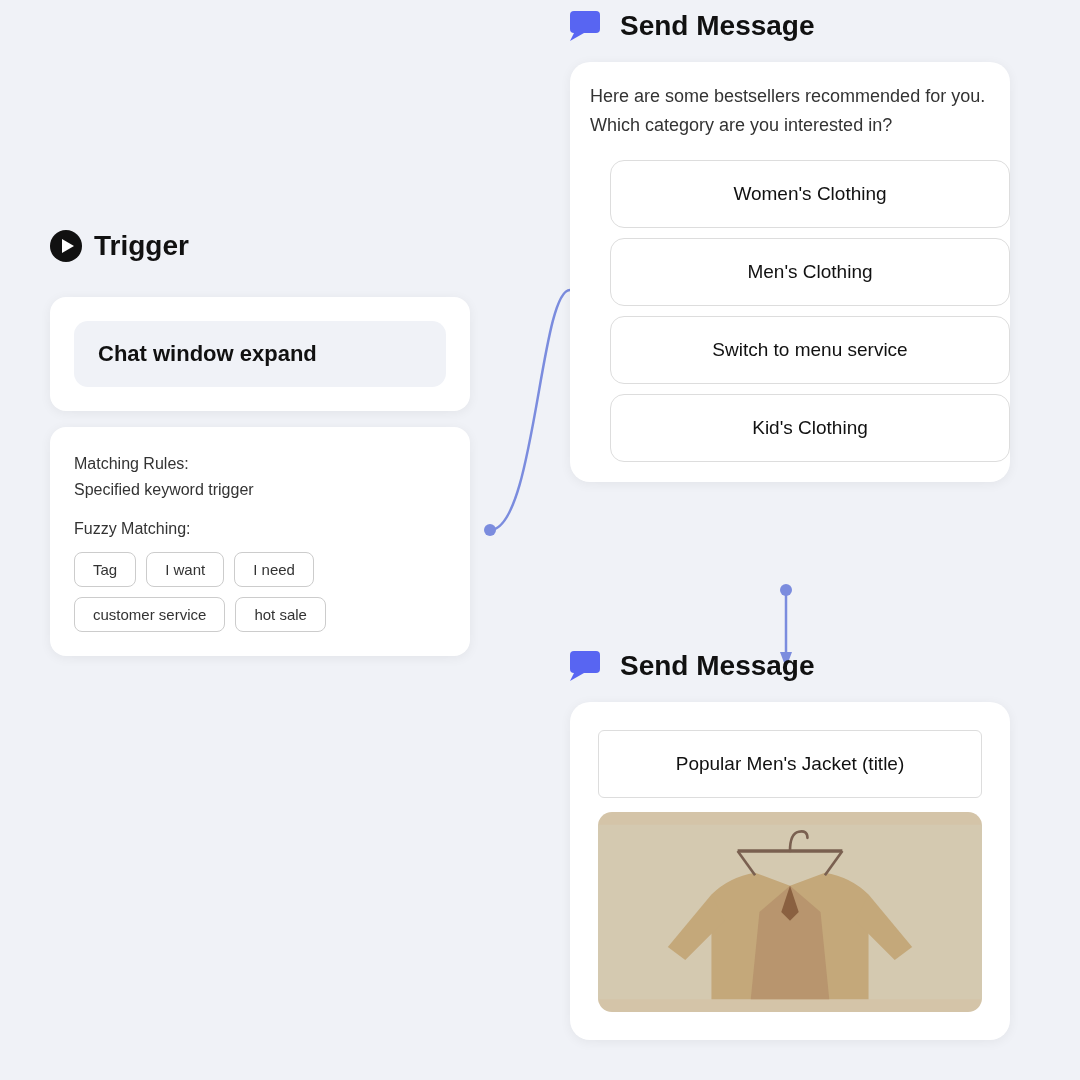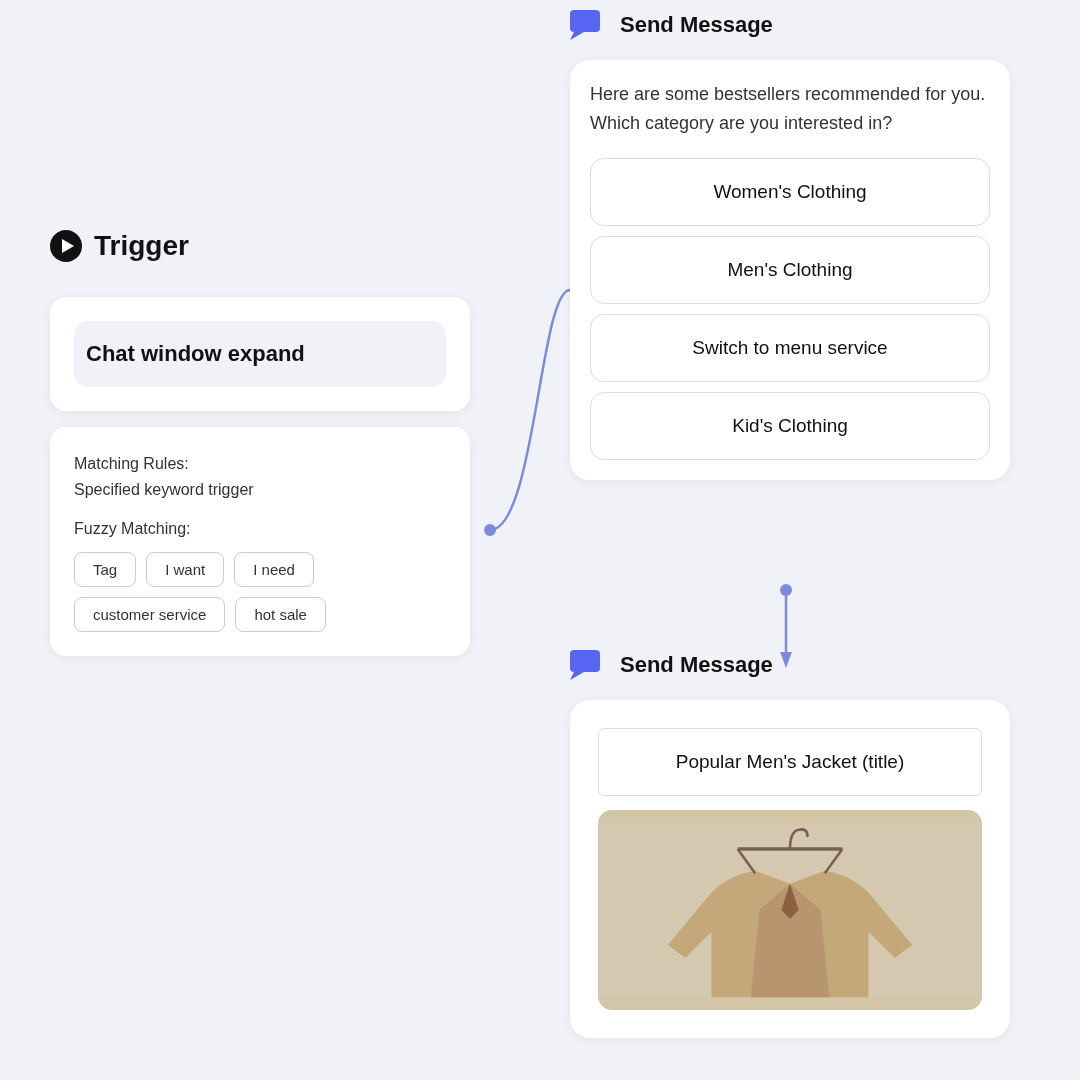--- a/index.html
+++ b/index.html
@@ -55,21 +55,21 @@
       background: white;
       border-radius: 16px;
       padding: 24px;
       margin-bottom: 16px;
       box-shadow: 0 2px 12px rgba(0,0,0,0.06);
     }
 
     .chat-window-card {
       background: #f0f2f7;
       border-radius: 14px;
-      padding: 20px 12px;
+      padding: 20px 24px;
       font-size: 22px;
       font-weight: 700;
       color: #111;
     }
 
     .visitor-card-title {
       font-size: 22px;
       font-weight: 700;
       color: #111;
       margin-bottom: 18px;
@@ -122,21 +122,21 @@
       align-items: center;
       gap: 14px;
       margin-bottom: 20px;
     }
     .send-message-icon {
       width: 36px;
       height: 30px;
       flex-shrink: 0;
     }
     .send-message-title {
-      font-size: 22px;
+      font-size: 28px;
       font-weight: 700;
       color: #111;
     }
 
     .message-card {
       background: white;
       border-radius: 20px;
       padding: 20px;
       box-shadow: 0 2px 12px rgba(0,0,0,0.06);
       margin-bottom: 0;
@@ -154,20 +154,21 @@
       border: 1.5px solid #ddd;
       border-radius: 14px;
       padding: 22px 20px;
       text-align: center;
       font-size: 19px;
       font-weight: 500;
       color: #111;
       background: white;
       margin-bottom: 10px;
       cursor: pointer;
+      margin-left: 20px;
     }
     .option-btn:last-child {
       margin-bottom: 0;
     }
 
     
     .second-block {
       position: absolute;
       left: 570px;
       top: 650px;

